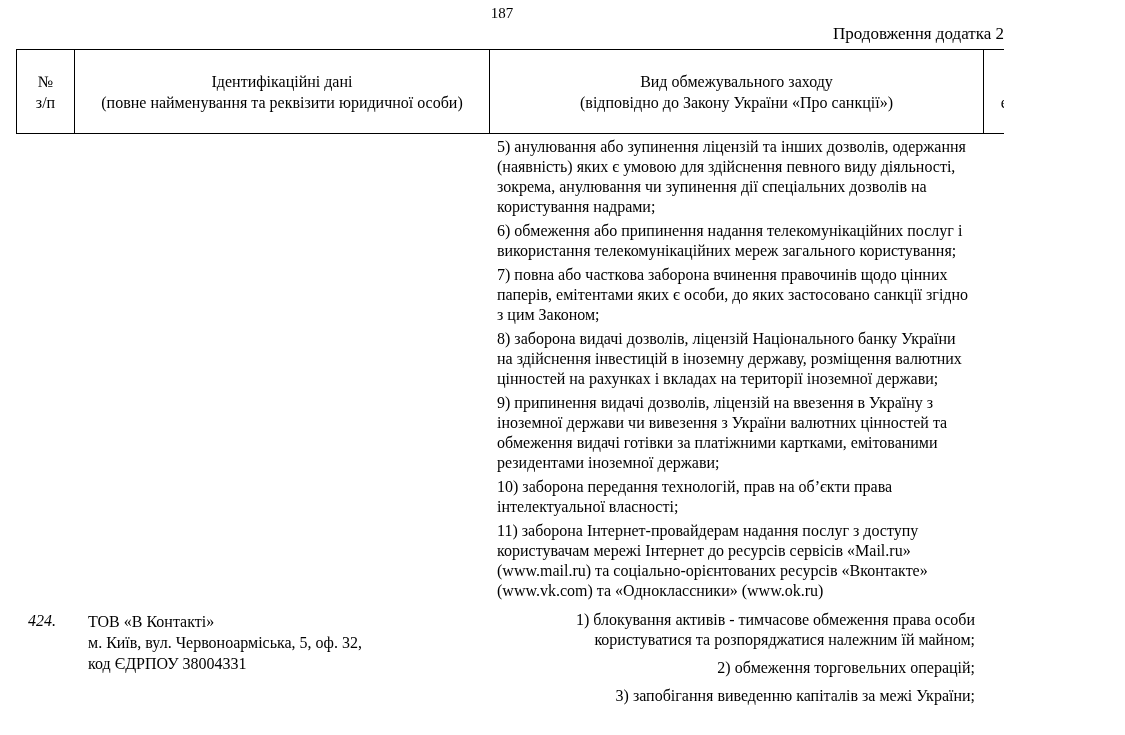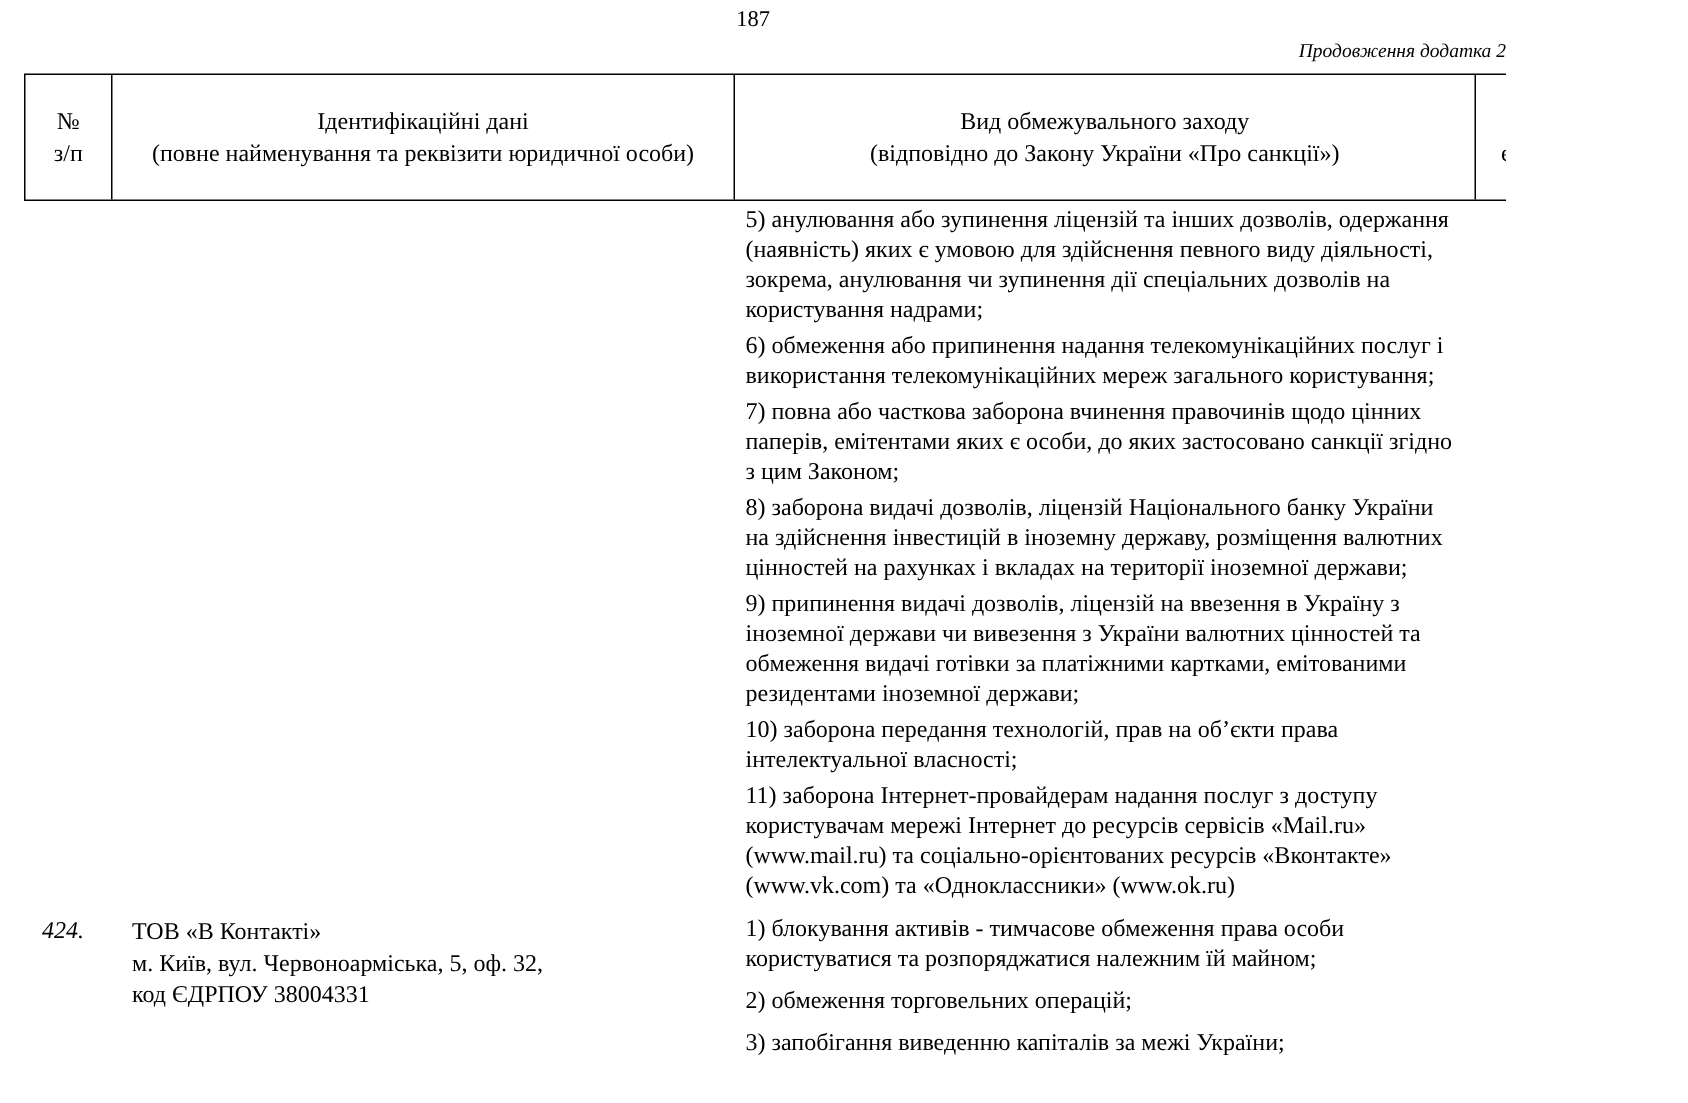--- a/index.html
+++ b/index.html
@@ -10,23 +10,22 @@
     font-family: "Liberation Serif", "DejaVu Serif", serif;
     overflow: hidden; position: relative;
   }
   .page-number {
     padding-top: 4px;
     text-align: center;
     font-size: 15px; line-height: 18px;
   }
   .continuation {
     text-align: right;
-    font-size: 13px; line-height: 20px;
+    font-size: 17px; line-height: 20px;
     margin-top: 2px;
-    font-style: italic;
   }
   .doc-table { margin: 5px 0 0 16px; width: 1087px; }
   .thead {
     display: grid;
     grid-template-columns: 58px 415px 494px 120px;
     border: 1px solid #000;
   }
   .th {
     border-right: 1px solid #000;
     height: 83px;
@@ -40,21 +39,21 @@
   .trow {
     display: grid;
     grid-template-columns: 58px 415px 494px 120px;
   }
   .cell-num { padding: 4px 0 0 12px; font-size: 16px; line-height: 20px; font-style: italic; }
   .cell-id  { padding: 4px 6px 0 14px; font-size: 16px; line-height: 21px; }
   .cell-measures { padding: 3px 8px 0 8px; }
   .cell-term { text-align: center; padding-top: 4px; font-size: 16px; line-height: 20px; }
   .measure { margin: 0 0 4px 0; font-size: 16px; line-height: 20px; }
   .trow-424 { margin-top: 2px; }
-  .trow-424 .measure { margin-bottom: 8px; }
+  .trow-424 .measure { margin-bottom: 8px; text-align: right; }
   .id-line { white-space: pre-wrap; }
 </style>
 </head>
 <body>
 
 <div class="page">
 
   <div class="page-number">187</div>
   <div class="continuation">Продовження додатка 2</div>
 

